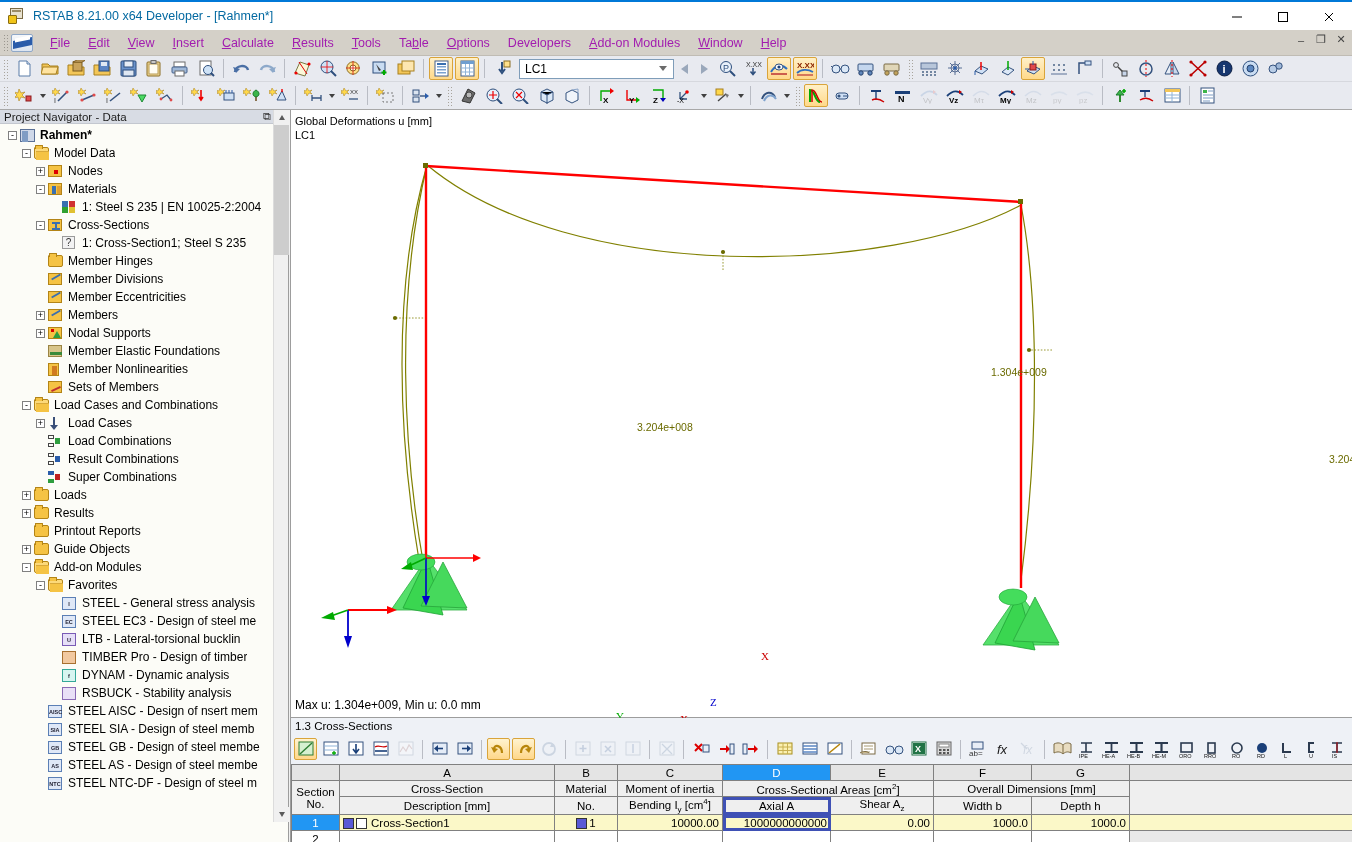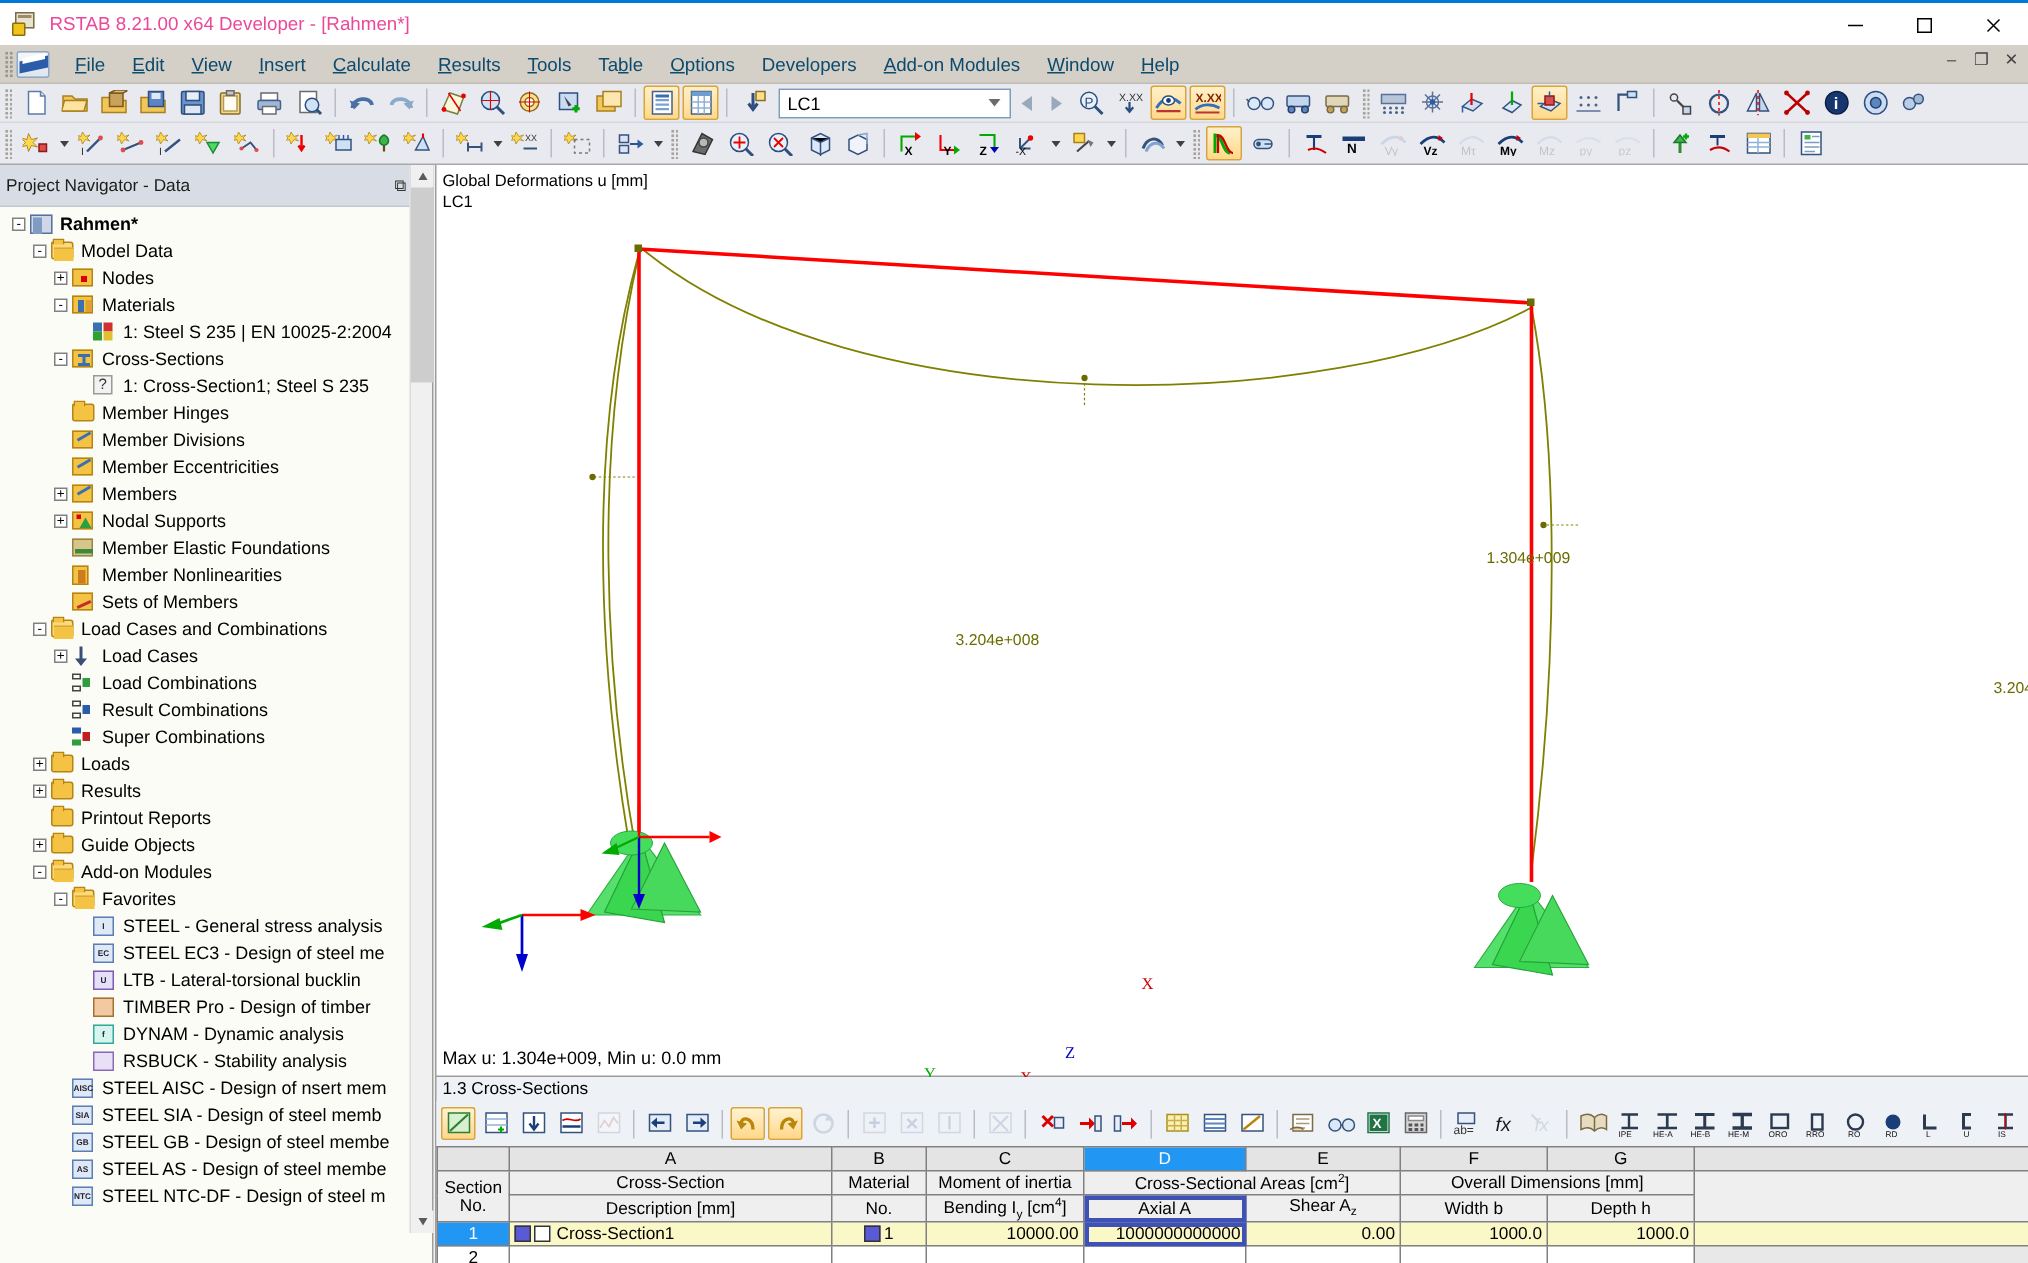--- a/index.html
+++ b/index.html
@@ -16,36 +16,36 @@
   
   .titlebar {
     position: absolute; left: 0; top: 0; width: 1352px; height: 30px;
     background: #ffffff; border-top: 2px solid #0078d7;
     display: flex; align-items: center;
   }
   .title-icon { width: 18px; height: 18px; margin-left: 8px; margin-right: 7px; position: relative; flex: none; }
   .title-icon .sq1 { position:absolute; left:2px; top:1px; width:13px; height:11px; background:#e8e2d0; border:1px solid #7a6a45; }
   .title-icon .sq2 { position:absolute; left:0px; top:8px; width:9px; height:9px; background:#f0c419; border:1px solid #8a6d10; border-radius:1px; }
   .title-icon .bar { position:absolute; left:4px; top:3px; width:9px; height:2px; background:#9b8c66; }
-  .title-text { font-size: 12.5px; color: #ec4899; }
+  .title-text { font-size: 12.5px; color: #0369a1; }
   .winbtns { position: absolute; right: 0; top: 0; height: 30px; display: flex; }
   .winbtn { width: 46px; height: 30px; display: flex; align-items: center; justify-content: center; color: #000; font-size: 13px; }
 
   
   .menubar {
     position: absolute; left: 0; top: 30px; width: 1352px; height: 26px;
     background: #d4d0c8; display: flex; align-items: center;
     border-bottom: 1px solid #c0bcb4;
   }
   .menu-grip { width: 6px; height: 18px; margin-left: 3px; margin-right: 2px;
     background-image: radial-gradient(#9a968e 40%, transparent 41%); background-size: 3px 3px; }
   .menu-logo { width:22px; height:18px; margin-right:8px; position:relative; background: linear-gradient(#f5f7fa,#dde5f0); border:1px solid #8fa8c8; border-radius:2px; overflow:hidden;}
   .menu-logo:before{content:"";position:absolute;left:1px;top:4px;width:19px;height:8px;background:#2a5caa;transform:skewY(-12deg);}
   .menu-logo:after{content:"";position:absolute;left:3px;top:2px;width:15px;height:4px;background:#fff;transform:skewY(-12deg);}
-  .menu-item { padding: 4px 9px; font-size: 12.5px; color: #0c4a6e; cursor: default; white-space: nowrap; }
+  .menu-item { padding: 4px 9px; font-size: 12.5px; color: #a21caf; cursor: default; white-space: nowrap; }
   .menu-item u { text-decoration: underline; }
   .mdi-btns { position:absolute; right:4px; top:3px; display:flex; gap:6px; align-items:center; color:#444; font-size:11px;}
   .mdi-btns span { width:14px; text-align:center; }
 
   
   .toolbar { position: absolute; left: 0; width: 1352px; background: #e8eaf0; display: flex; align-items: center; }
   .tb1 { top: 56px; height: 26px; border-bottom: 1px solid #d6d8de; }
   .tb2 { top: 82px; height: 28px; border-bottom: 1px solid #a8a8a8; }
   .grip { width: 5px; height: 20px; margin: 0 3px;
     background-image: radial-gradient(#a8a49c 40%, transparent 41%); background-size: 3px 3px; flex:none; }
@@ -67,21 +67,21 @@
   .navbtn { width:20px;height:20px;display:flex;align-items:center;justify-content:center;flex:none; }
   .navbtn .tri-l { border-top:5px solid transparent;border-bottom:5px solid transparent;border-right:7px solid #9aa8bb; }
   .navbtn .tri-r { border-top:5px solid transparent;border-bottom:5px solid transparent;border-left:7px solid #9aa8bb; }
 
   
   .navigator {
     position: absolute; left: 0; top: 110px; width: 289px; height: 732px;
     background: #fcfcf7; border-right: 1px solid #9d9d9d;
   }
   .nav-header {
-    height: 28px; background: #d8dce4; display: flex; align-items: center;
+    height: 14px; background: #d8dce4; display: flex; align-items: center;
     font-size: 11.5px; color: #1c1c1c; padding-left: 4px; border-bottom:1px solid #c3c7cf;
   }
   .nav-header .sp { flex: 1; }
   .nav-header .pin, .nav-header .cls { width: 14px; text-align: center; font-size: 11px; color: #333; }
   .tree { position: relative; height: 712px; overflow: hidden; padding-top: 2px; background:#fcfcf7; }
   .tree-scroll { position: absolute; right: 0; top: 0; width: 15px; height: 712px; background: #f0f0f0; border-left:1px solid #dcdcdc;}
   .tree-scroll .up, .tree-scroll .dn { width:15px;height:15px;display:flex;align-items:center;justify-content:center;background:#f0f0f0; }
   .tree-scroll .up:after{content:"";border-left:3.5px solid transparent;border-right:3.5px solid transparent;border-bottom:5px solid #5a5a5a;}
   .tree-scroll .dn{position:absolute;bottom:0;}
   .tree-scroll .dn:after{content:"";border-left:3.5px solid transparent;border-right:3.5px solid transparent;border-top:5px solid #5a5a5a;}

